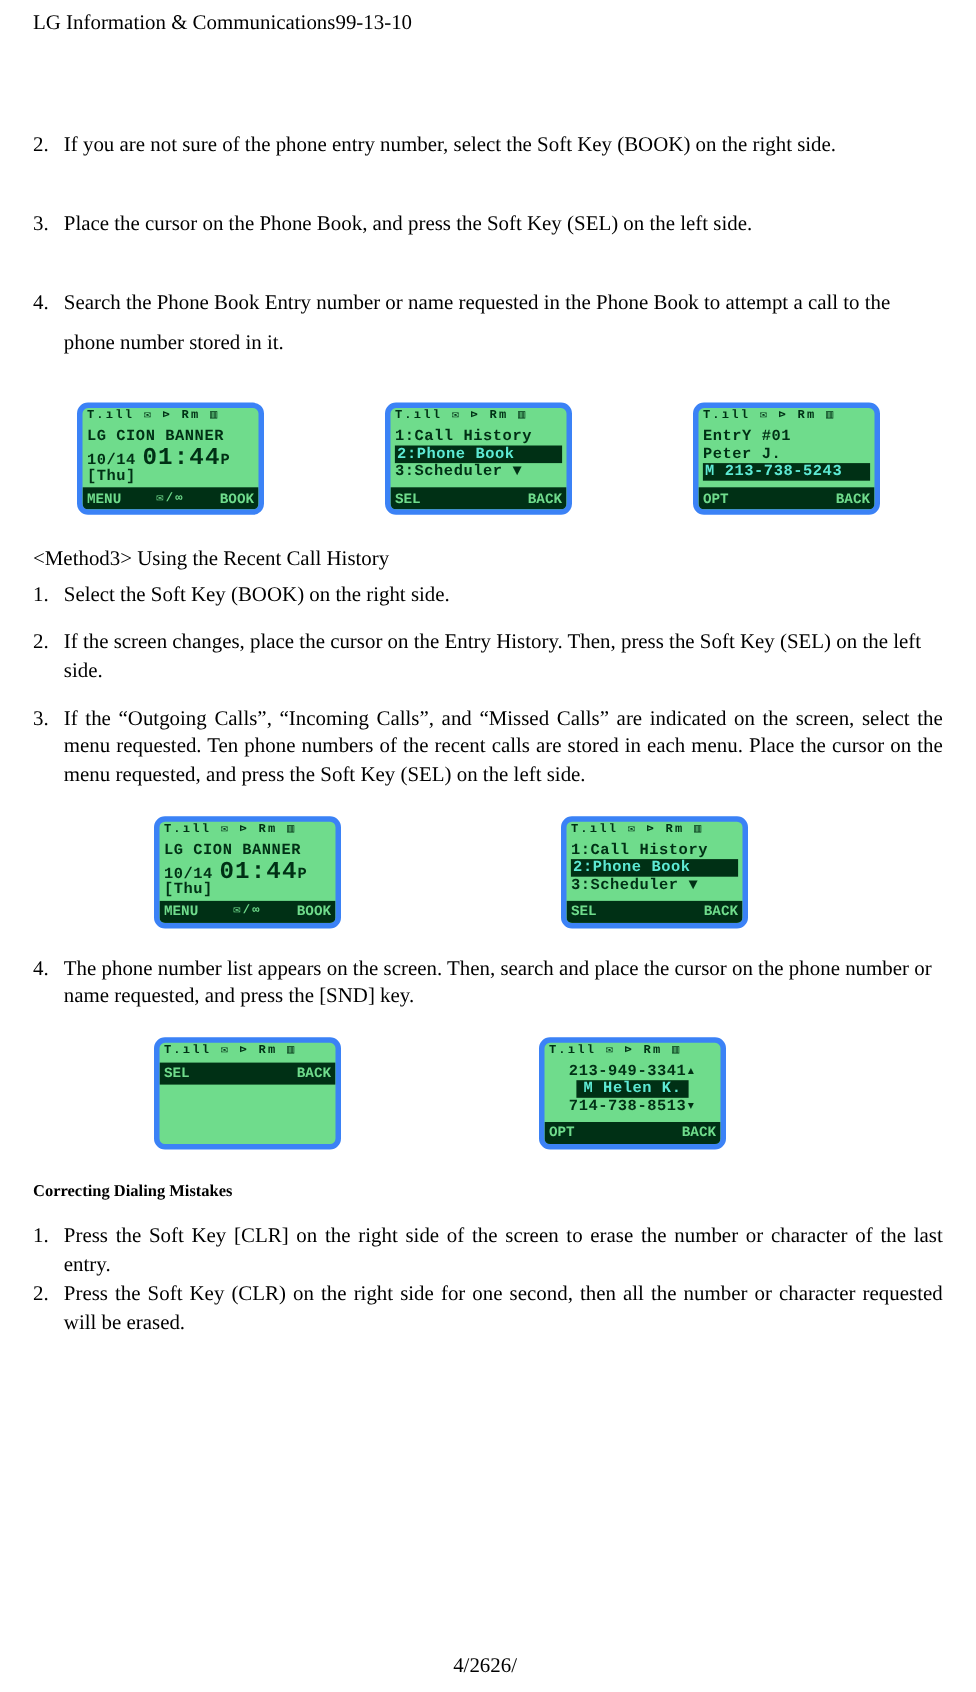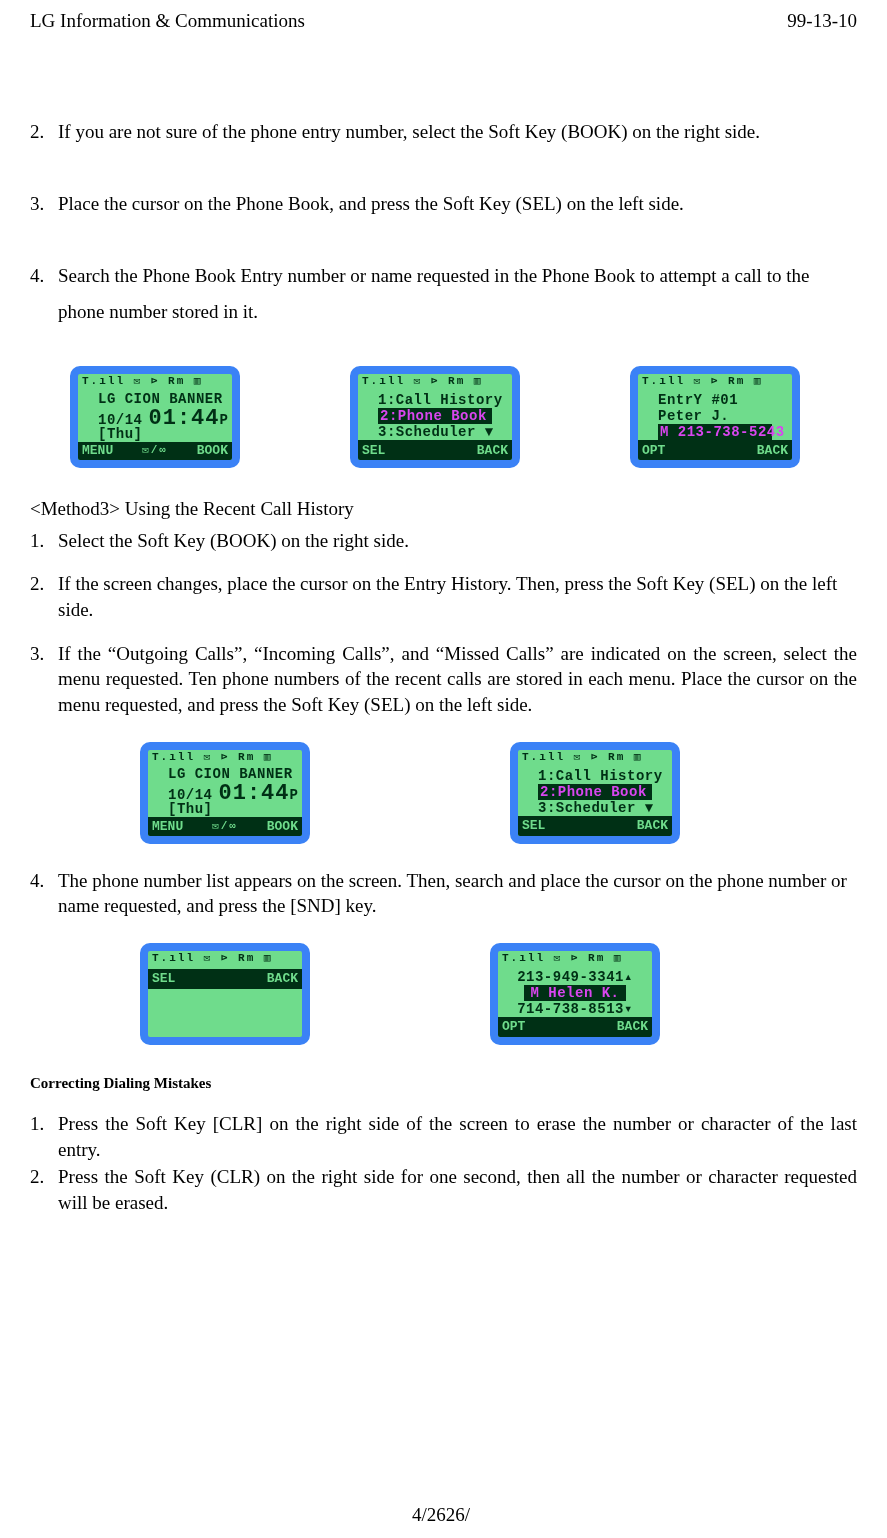--- a/index.html
+++ b/index.html
@@ -14,21 +14,20 @@
     min-height: 1538px;
     margin: 0 auto;
     padding: 8px 30px 30px 30px;
     box-sizing: border-box;
     position: relative;
     font-size: 19px;
     line-height: 1.35;
   }
   .hdr {
     display: flex;
-    justify-content: space-between;
     font-size: 19px;
     margin-bottom: 80px;
   }
   .num-item {
     display: flex;
     margin-bottom: 18px;
   }
   .num-item .num {
     width: 28px;
     flex-shrink: 0;
@@ -40,52 +39,52 @@
   .screens {
     display: flex;
     gap: 110px;
     margin: 24px 0 24px 40px;
   }
   .screens.two { gap: 200px; margin-left: 110px; }
   .screens.two-b { gap: 180px; margin-left: 110px; }
   .lcd {
     width: 170px;
     height: 102px;
-    border: 8px solid #3b82f6;
+    border: 5px solid #3b82f6;
     border-radius: 10px;
     background: #6fdc8c;
     font-family: "Courier New", monospace;
     font-weight: bold;
     font-size: 15px;
     line-height: 1.0;
     display: flex;
     flex-direction: column;
     box-sizing: border-box;
     overflow: hidden;
   }
   .lcd .statusbar {
     height: 16px;
     padding: 2px 4px 0 4px;
     font-size: 11px;
     letter-spacing: 2px;
     color:#003015;
   }
   .lcd .body {
     flex: 1;
-    padding: 0 20px;
+    padding: 0 4px;
     display:flex;
     flex-direction:column;
     justify-content:flex-start;
     color:#003015;
   }
   .lcd .row { white-space: nowrap; padding:1px 0;}
   .lcd .big { font-size: 22px; letter-spacing:1px; }
   .lcd .mid { font-size: 14px; letter-spacing:0.5px;}
   .lcd .sel {
-    background:#003015; color:#d946ef; padding:1px 2px;
+    background:#003015; color:#5eead4; padding:1px 2px;
   }
   .lcd .softbar {
     height: 20px;
     background:#003015;
     color:#6fdc8c;
     display:flex;
     justify-content:space-between;
     align-items:center;
     padding:0 4px;
     font-size:13px;

